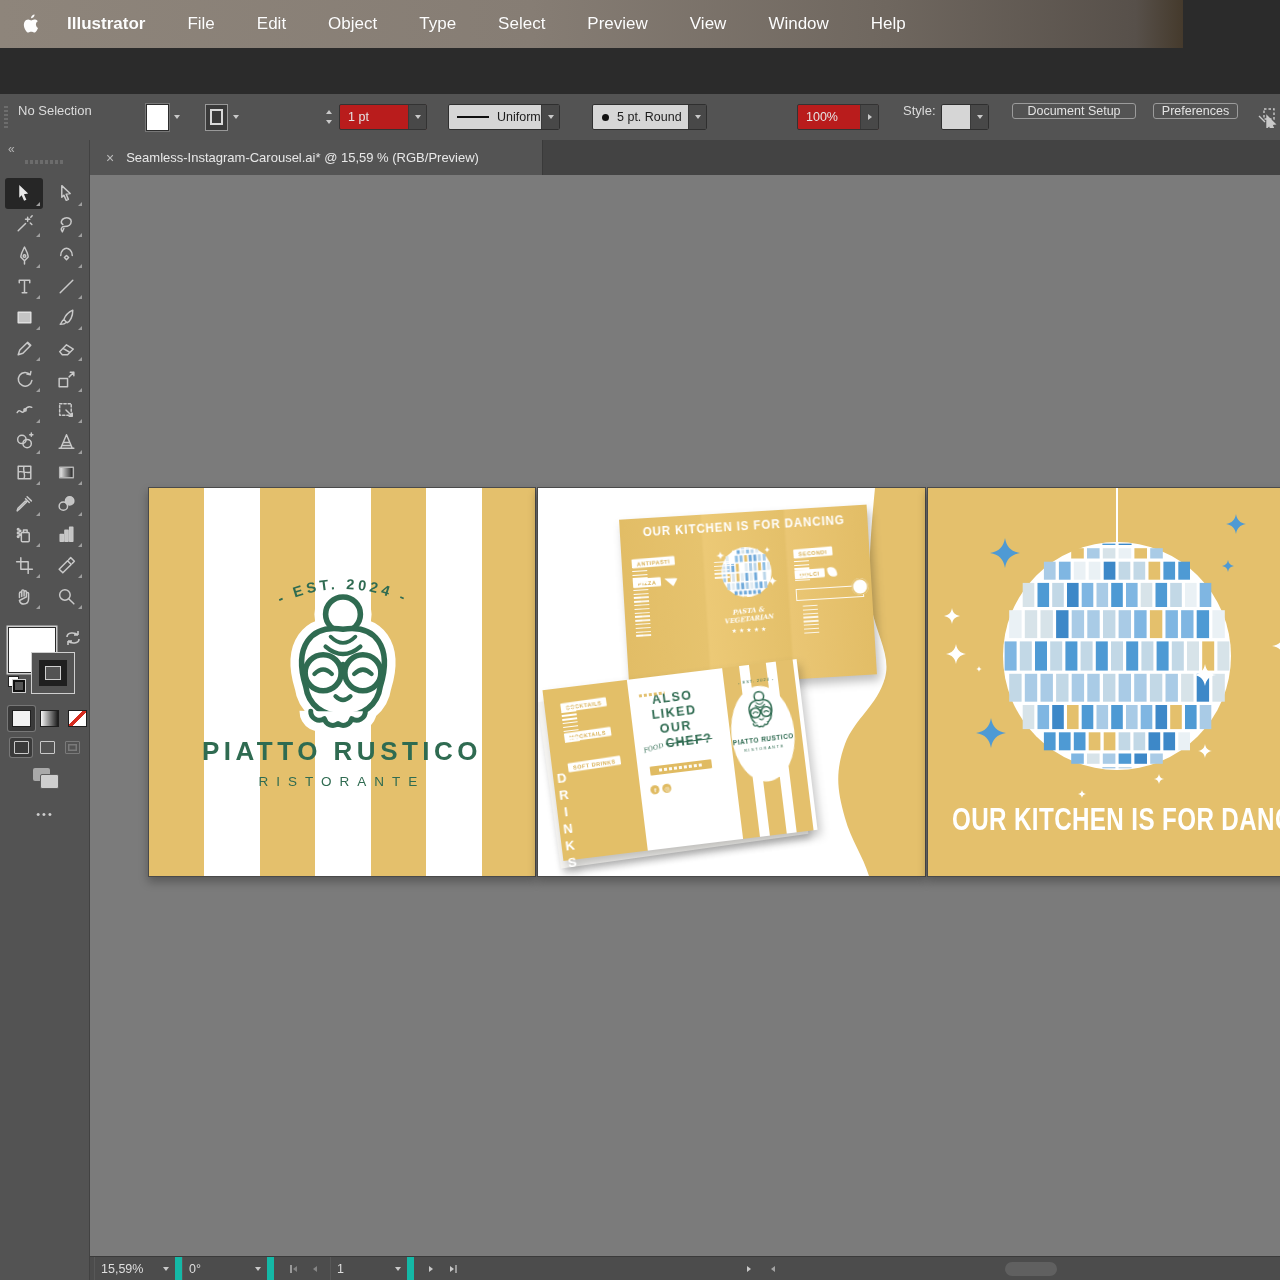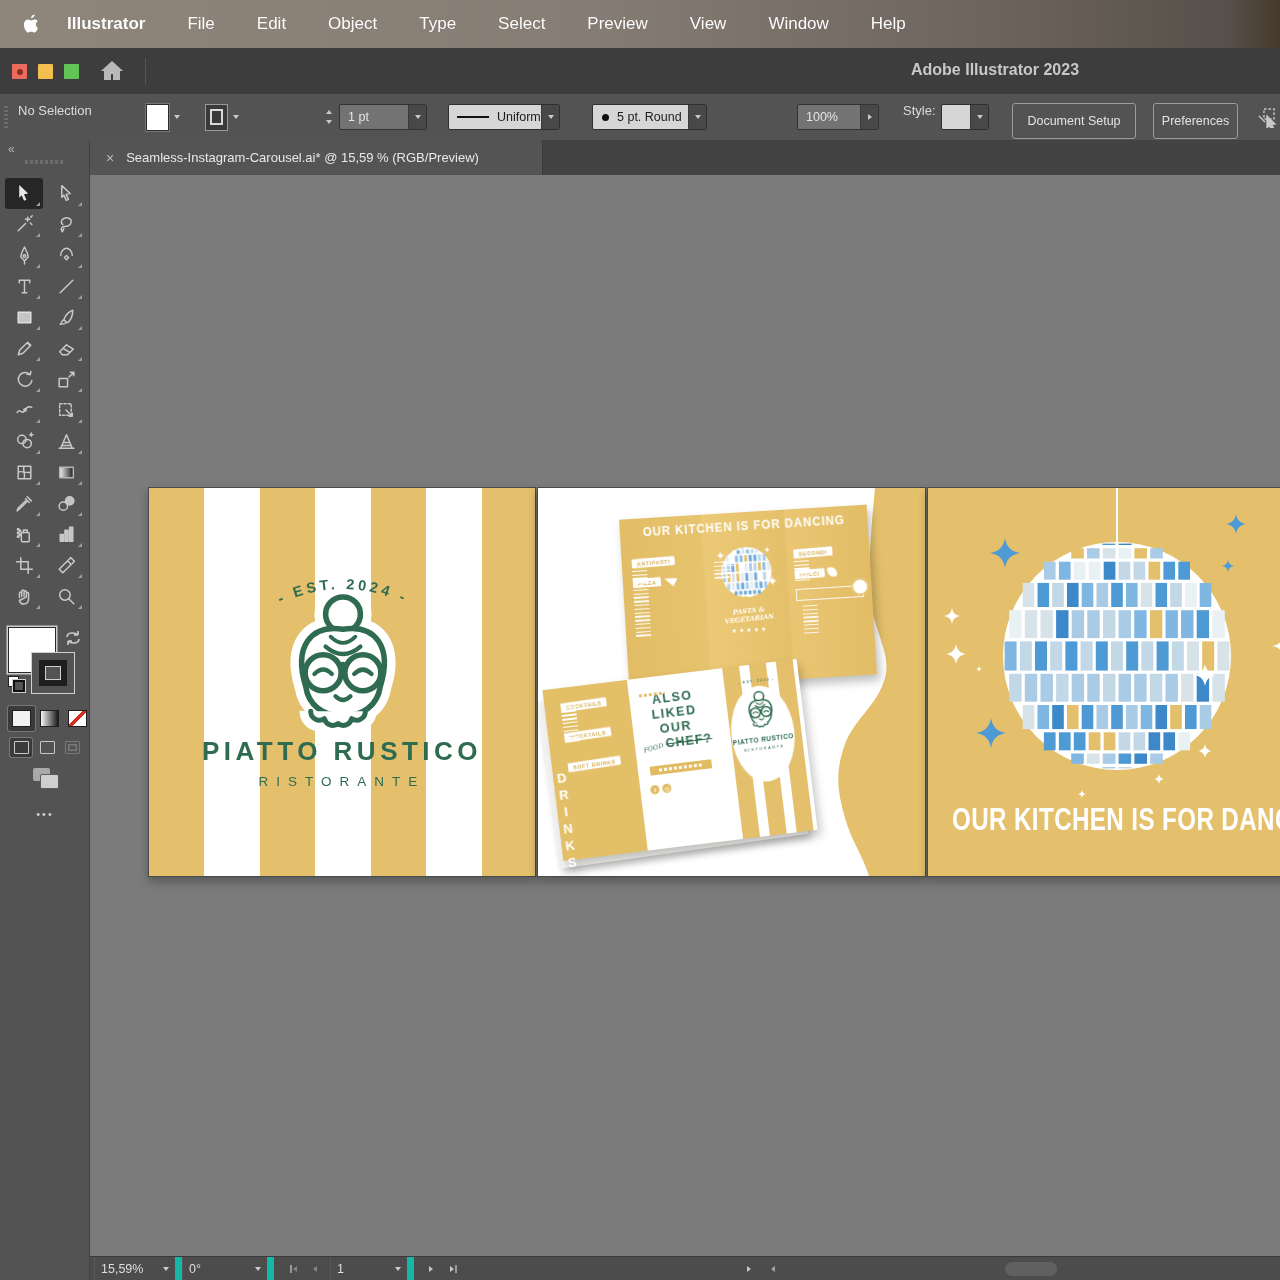--- a/index.html
+++ b/index.html
@@ -1,20 +1,20 @@
 <!DOCTYPE html>
 <html><head>
 <meta charset="utf-8">
 <style>
   html,body{margin:0;padding:0;background:#2b2b2b;}
   #app{position:relative;width:1280px;height:1280px;overflow:hidden;
        font-family:"Liberation Sans","DejaVu Sans",sans-serif;
        -webkit-font-smoothing:antialiased;}
   
-  #menubar{position:absolute;left:0;top:0;width:1280px;height:48px;
+  #menubar{position:absolute;left:0;top:0;width:1183px;height:48px;
     background:linear-gradient(90deg,#8e857b 0%,#867d74 45%,#6f675f 75%,#57504a 96%,#453a2c 100%);
     display:flex;align-items:center;color:#fdfdfd;font-size:17px;}
   #menubar .apple{margin:0 28px 0 22px;display:flex;align-items:center;}
   #menubar .mi{margin:0 21px;text-shadow:0 0 1px rgba(0,0,0,.15);}
   #menubar .mi.b{font-weight:700;margin-left:0;}
   
   #titlebar{position:absolute;left:0;top:48px;width:1280px;height:46px;background:#3d3d3d;
     border-bottom:1px solid #2e2e2e;}
   .tl{position:absolute;top:16px;width:15px;height:15px;border-radius:50%;}
   #tl-close{left:12px;background:#ec6a5e;}
@@ -25,40 +25,40 @@
   #tb-sep{position:absolute;left:145px;top:10px;width:1px;height:26px;background:#565656;}
   #tb-title{position:absolute;left:995px;top:13px;transform:translateX(-50%);
     color:#c8c8c8;font-size:16px;font-weight:700;white-space:nowrap;}
   
   #controlbar{position:absolute;left:0;top:94px;width:1280px;height:46px;background:#535353;
     border-bottom:1px solid #393939;color:#dcdcdc;font-size:13px;}
   #controlbar .lbl{position:absolute;top:9px;}
   #controlbar .dotted{border-bottom:1px dotted #a5a5a5;padding-bottom:1px;margin-top:44px;}
   .dragdots{position:absolute;left:4px;top:12px;width:4px;height:22px;
     background:repeating-linear-gradient(to bottom,#6d6d6d 0 2px,transparent 2px 4px);}
-  .field{position:absolute;top:10px;height:26px;background:#737373;border:1px solid #333;
+  .field{position:absolute;top:10px;height:26px;background:#b91c1c;border:1px solid #333;
     border-radius:2px;display:flex;align-items:center;box-sizing:border-box;}
   .field .txt{padding-left:8px;color:#e4e4e4;font-size:12.5px;}
   .lfield{background:#d6d6d6;border:1px solid #2f2f2f;color:#1c1c1c;}
   .lfield .txt{color:#1c1c1c;}
   .chevbox{position:absolute;right:0;top:0;bottom:0;width:17px;display:flex;align-items:center;
     justify-content:center;border-left:1px solid #3a3a3a;background:#484848;}
   .cd{width:0;height:0;border-left:3.5px solid transparent;border-right:3.5px solid transparent;border-top:4.5px solid #c9c9c9;}
   .cu{width:0;height:0;border-left:3.5px solid transparent;border-right:3.5px solid transparent;border-bottom:4.5px solid #c9c9c9;}
   .cr{width:0;height:0;border-top:3.5px solid transparent;border-bottom:3.5px solid transparent;border-left:4.5px solid #c9c9c9;}
   .cl{width:0;height:0;border-top:3.5px solid transparent;border-bottom:3.5px solid transparent;border-right:4.5px solid #c9c9c9;}
   .swwell{position:absolute;top:9px;height:28px;display:flex;align-items:center;gap:5px;}
   .fillsw{width:21px;height:25px;background:#fff;border:1px solid #2c2c2c;box-shadow:0 0 0 1px #777;}
   .stroksw{width:21px;height:25px;background:#3a3a3a;border:1px solid #999;display:flex;align-items:center;justify-content:center;}
   .stroksw i{display:block;width:9px;height:12px;border:2.5px solid #d9d9d9;background:transparent;}
   .stepper{position:absolute;top:10px;width:13px;height:26px;display:flex;flex-direction:column;
     align-items:center;justify-content:space-evenly;}
   .uline{width:32px;height:2.5px;background:#111;margin-left:8px;}
   .bdot{width:7px;height:7px;border-radius:50%;background:#111;margin-left:9px;}
-  .btn{position:absolute;top:9px;height:36px;border:1px solid #9b9b9b;border-radius:3px;
+  .btn{position:absolute;top:9px;height:16px;border:1px solid #9b9b9b;border-radius:3px;
     background:transparent;color:#e3e3e3;font-size:12.5px;display:flex;align-items:center;
     justify-content:center;box-sizing:border-box;}
   
   #tabbar{position:absolute;left:90px;top:140px;width:1190px;height:35px;background:#434343;
     border-bottom:1px solid #363636;}
   #doc-tab{position:absolute;left:0;top:0;height:35px;width:452px;background:#545454;
     display:flex;align-items:center;color:#e8e8e8;font-size:13px;border-right:1px solid #3a3a3a;}
   #doc-tab .x{margin:0 12px 0 16px;color:#bdbdbd;font-size:14px;}
   
   #toolpanel{position:absolute;left:0;top:140px;width:90px;height:1140px;background:#535353;
@@ -236,32 +236,20 @@
     <span class="mi">Edit</span>
     <span class="mi">Object</span>
     <span class="mi">Type</span>
     <span class="mi">Select</span>
     <span class="mi">Preview</span>
     <span class="mi">View</span>
     <span class="mi">Window</span>
     <span class="mi">Help</span>
   </div>
 
-  <div id="titlebar">
-    <span class="tl" id="tl-close"></span>
-    <span class="tl" id="tl-min"></span>
-    <span class="tl" id="tl-max"></span>
-    <span id="home-btn">
-      <svg width="28" height="26" viewBox="0 0 28 26">
-          <path fill="#b9b9b9" d="M14 3 3 13h3v9h7v-6h2v6h7v-9h3z"></path>
-        </svg>
-    </span>
-    <span id="tb-sep"></span>
-    <span id="tb-title">Adobe Illustrator 2023</span>
-  </div>
 
   <div id="controlbar">
     <span class="dragdots"></span>
     <span class="lbl" style="left:18px">No Selection</span>
 
     <span class="swwell" style="left:146px">
       <span class="fillsw"></span>
         <span class="cd"></span>
     </span>
     <span class="swwell" style="left:205px">

